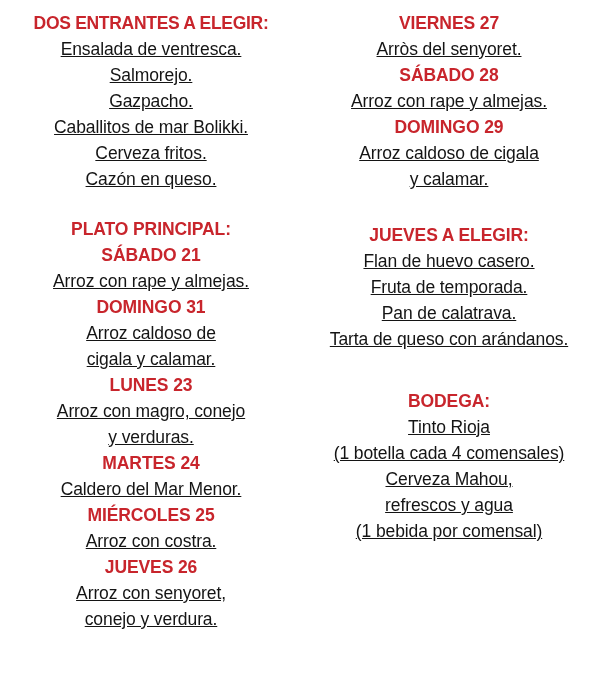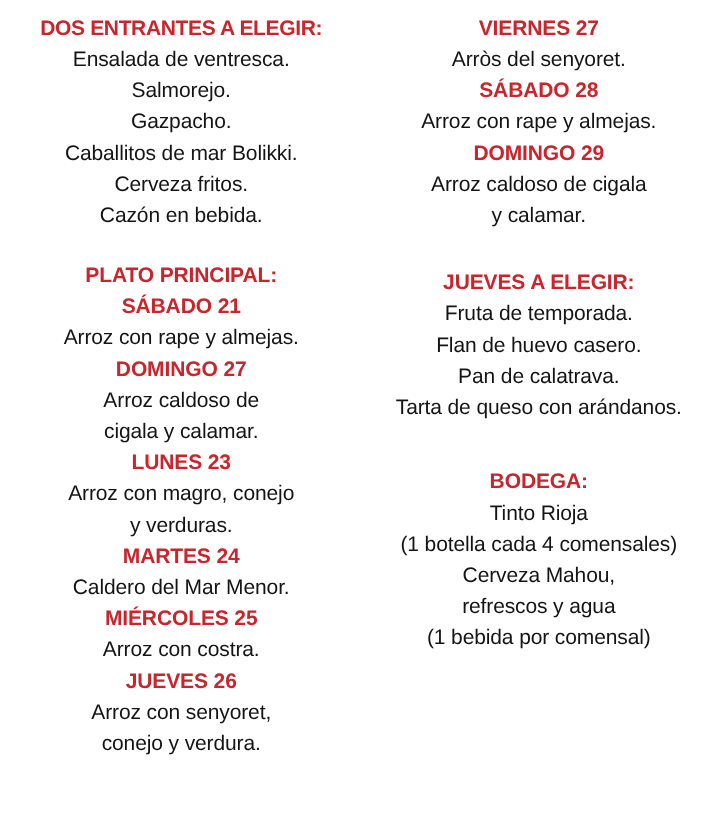--- a/index.html
+++ b/index.html
@@ -49,52 +49,53 @@
   }
   .heading.wide {
     letter-spacing: -0.3px;
   }
   .item {
     color: #141414;
     font-size: 17.5px;
     line-height: 26px;
     letter-spacing: -0.1px;
     white-space: nowrap;
+    text-decoration: underline;
   }
   .spacer-md { height: 30px; }
   .spacer-lg { height: 36px; }
 </style>
 </head>
 <body>
 
 <div class="page">
 
   <div class="column col-left">
 
     <div class="block">
       <div class="heading wide">DOS ENTRANTES A ELEGIR:</div>
       <div class="item">Ensalada de ventresca.</div>
       <div class="item">Salmorejo.</div>
       <div class="item">Gazpacho.</div>
       <div class="item">Caballitos de mar Bolikki.</div>
       <div class="item">Cerveza fritos.</div>
-      <div class="item">Cazón en bebida.</div>
+      <div class="item">Cazón en queso.</div>
     </div>
 
     <div class="block tight">
       <div class="heading">PLATO PRINCIPAL:</div>
     </div>
 
     <div class="block tight">
       <div class="heading">SÁBADO 21</div>
       <div class="item">Arroz con rape y almejas.</div>
     </div>
 
     <div class="block tight">
-      <div class="heading">DOMINGO 27</div>
+      <div class="heading">DOMINGO 31</div>
       <div class="item">Arroz caldoso de</div>
       <div class="item">cigala y calamar.</div>
     </div>
 
     <div class="block tight">
       <div class="heading">LUNES 23</div>
       <div class="item">Arroz con magro, conejo</div>
       <div class="item">y verduras.</div>
     </div>
 
@@ -131,22 +132,22 @@
     <div class="block tight">
       <div class="heading">DOMINGO 29</div>
       <div class="item">Arroz caldoso de cigala</div>
       <div class="item">y calamar.</div>
     </div>
 
     <div class="spacer-md"></div>
 
     <div class="block tight">
       <div class="heading">JUEVES A ELEGIR:</div>
+      <div class="item">Flan de huevo casero.</div>
       <div class="item">Fruta de temporada.</div>
-      <div class="item">Flan de huevo casero.</div>
       <div class="item">Pan de calatrava.</div>
       <div class="item">Tarta de queso con arándanos.</div>
     </div>
 
     <div class="spacer-lg"></div>
 
     <div class="block tight">
       <div class="heading">BODEGA:</div>
       <div class="item">Tinto Rioja</div>
       <div class="item">(1 botella cada 4 comensales)</div>

